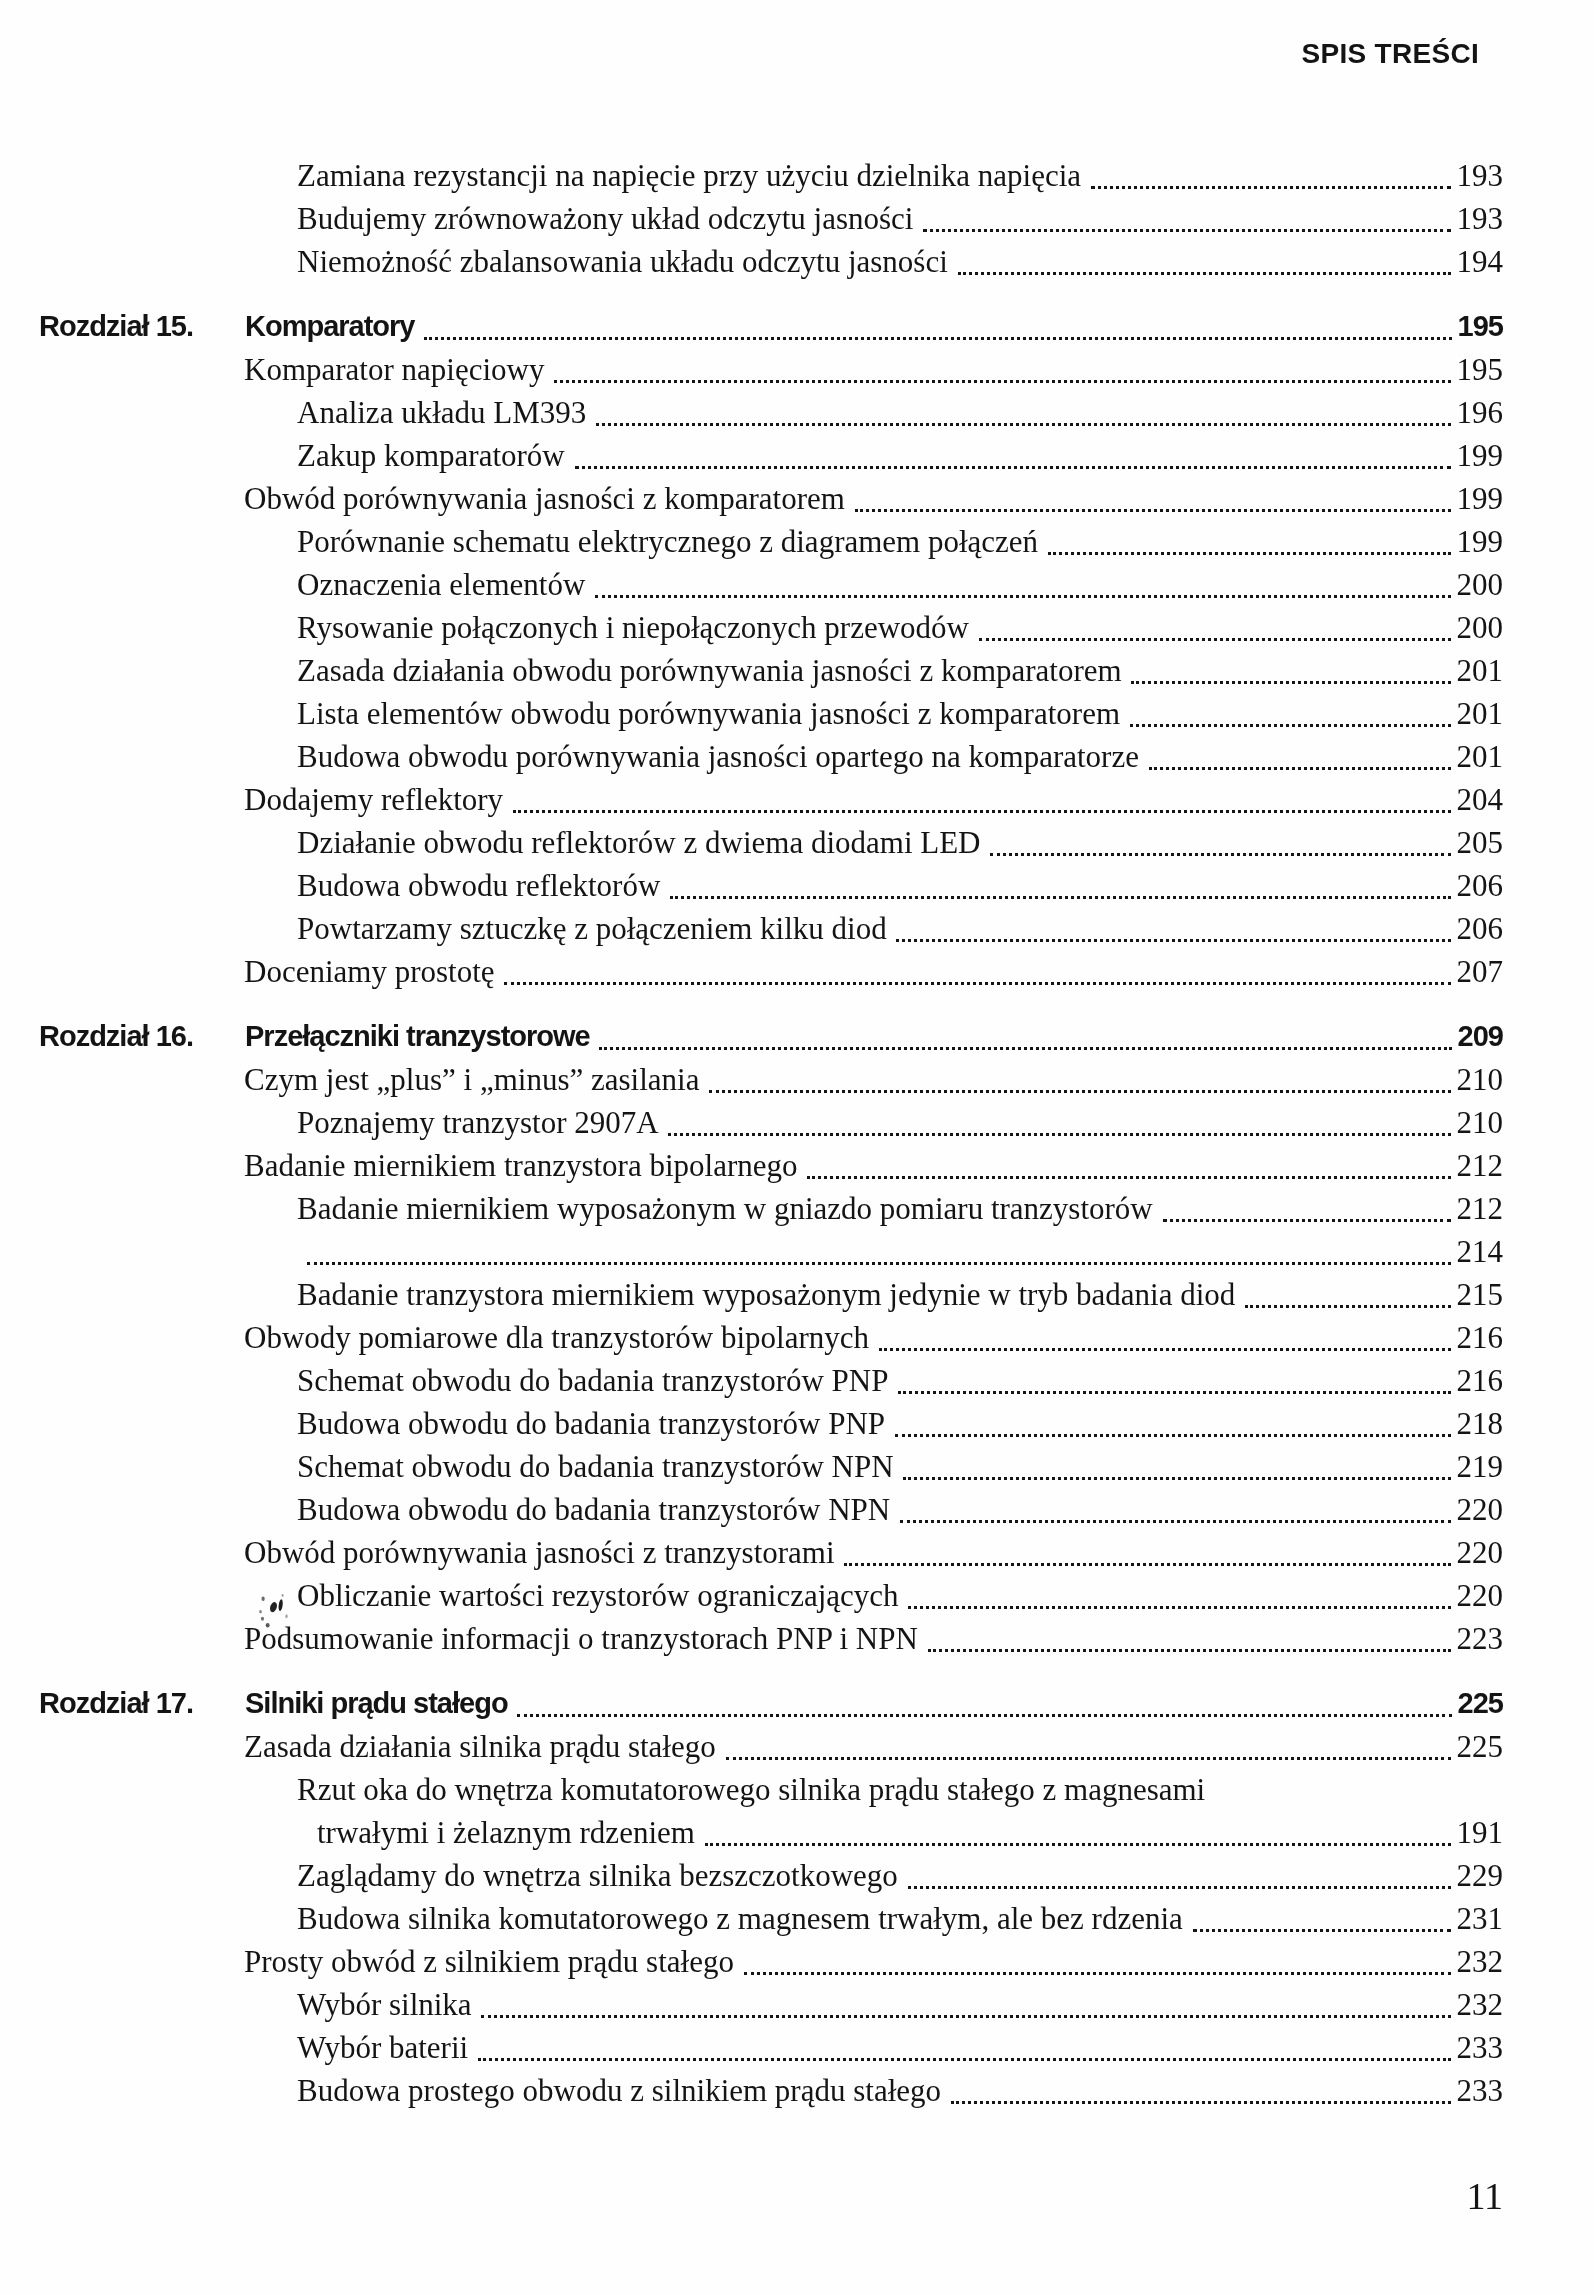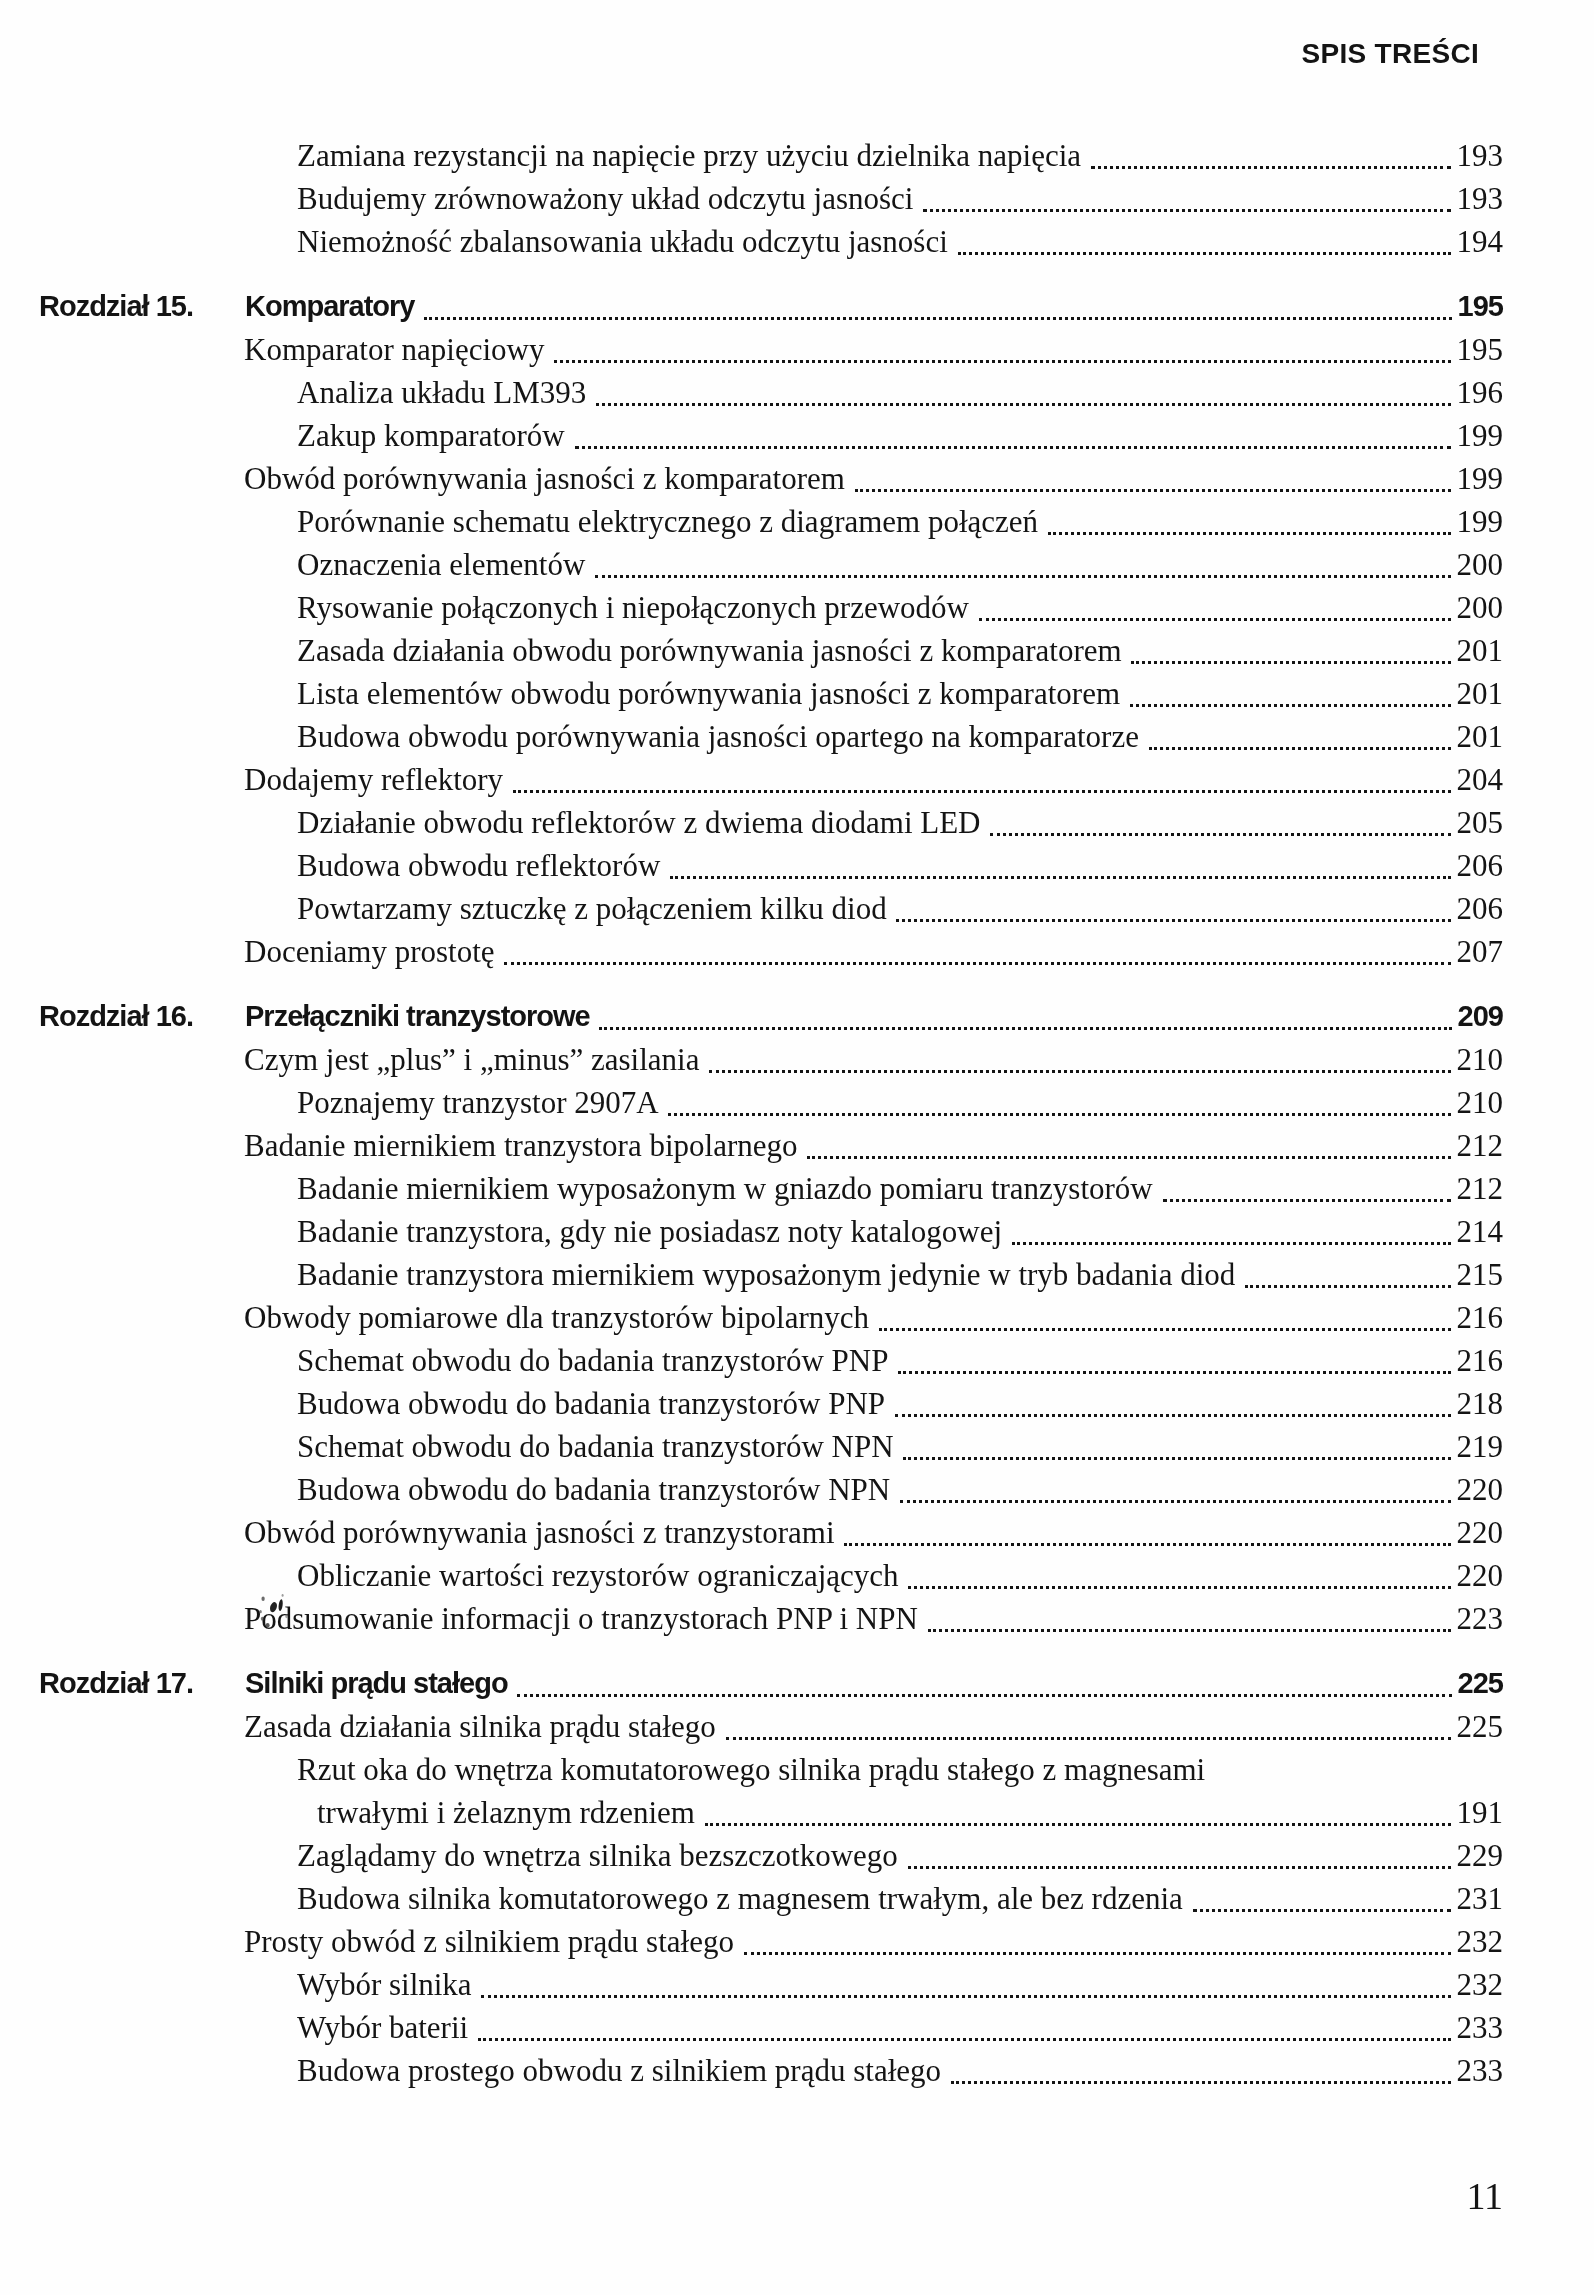--- a/index.html
+++ b/index.html
@@ -23,21 +23,21 @@
     font-family: "Liberation Sans", sans-serif;
     font-weight: bold;
     font-size: 28px;
     letter-spacing: 0.3px;
     color: var(--ink, #121212);
   }
   .toc {
     position: absolute;
     left: 39px;
     right: 92px;
-    top: 134px;
+    top: 154px;
   }
   .row {
     display: flex;
     align-items: baseline;
     height: 43px;
     line-height: 43px;
     font-size: 31px;
     white-space: nowrap;
   }
   .row .label, .row .prefix, .row .pageno {
@@ -202,21 +202,20 @@
     <span class="label">Badanie miernikiem tranzystora bipolarnego</span>
     <span class="leader"></span>
     <span class="pageno">212</span>
   </div>
       <div class="row entry lv-sub">
     <span class="label">Badanie miernikiem wyposażonym w gniazdo pomiaru tranzystorów</span>
     <span class="leader"></span>
     <span class="pageno">212</span>
   </div>
       <div class="row entry lv-sub">
-    <span class="label">Badanie tranzystora, gdy nie posiadasz noty katalogowej</span>
     <span class="leader"></span>
     <span class="pageno">214</span>
   </div>
       <div class="row entry lv-sub">
     <span class="label">Badanie tranzystora miernikiem wyposażonym jedynie w tryb badania diod</span>
     <span class="leader"></span>
     <span class="pageno">215</span>
   </div>
       <div class="row entry lv-sec">
     <span class="label">Obwody pomiarowe dla tranzystorów bipolarnych</span>

